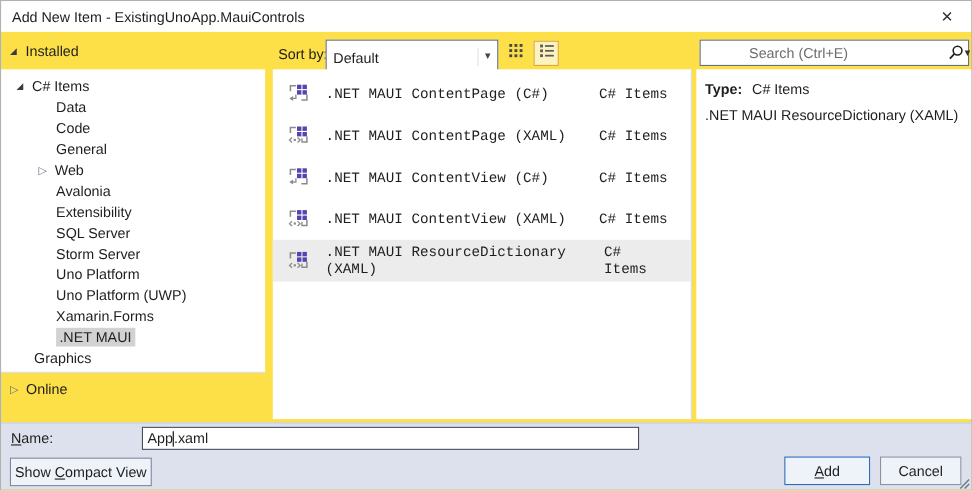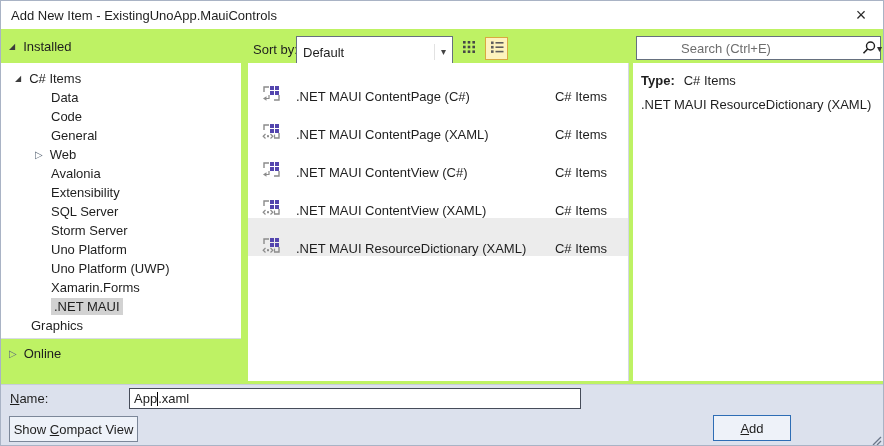--- a/index.html
+++ b/index.html
@@ -1,19 +1,19 @@
 <!DOCTYPE html>
 <html><head>
 <meta charset="utf-8">
 <style>
   * { box-sizing: border-box; }
   body { margin: 0; background: #ffffff; font-family: "Liberation Sans", sans-serif; }
   .window {
     position: relative; width: 884px; height: 446px;
-    background: #bef264; border: 1px solid #a9b3c5; overflow: hidden;
+    background: #fde047; border: 1px solid #a9b3c5; overflow: hidden;
     font-family: "Liberation Sans", sans-serif; color: #1e1e1e;
   }
   
   .titlebar { position: absolute; left: 0; top: 0; width: 100%; height: 28px; background: #ffffff; }
   .title { position: absolute; left: 10px; top: 7px; font-size: 13px; white-space: nowrap; }
   .close-btn { position: absolute; right: 10px; top: 2px; width: 24px; height: 24px;
     font-size: 18px; line-height: 24px; text-align: center; color: #2b2b2b; cursor: default; }
   
   .installed-hdr { position: absolute; left: 8px; top: 38px; display: flex; align-items: center; font-size: 13px; }
   .tri-exp { font-size: 8px; color: #3c3c3c; margin-right: 8px; }
@@ -42,21 +42,21 @@
   .t-item { height: 19px; display: flex; align-items: center; font-size: 13px; white-space: nowrap; }
   .t-item.lvl1 { padding-left: 14px; }
   .t-item.lvl2 { padding-left: 50px; }
   .t-item.lvl2arrow { padding-left: 34px; }
   .t-item.lvl1b { padding-left: 30px; align-items: center; }
   .t-sel { background: #d2d2d2; padding: 1px 3px; }
   .online-row { position: absolute; left: 8px; top: 345px; display: flex; align-items: center; font-size: 13px; }
   
   .list-panel { position: absolute; left: 247px; top: 62px; width: 381px; height: 318px;
     background: #ffffff; border-right: 1px solid #d3d8e4; padding-top: 3px; }
-  .l-row { height: 38px; display: flex; align-items: flex-end; }
+  .l-row { height: 38px; display: flex; align-items: center; font-family: Liberation Mono, monospace; }
   .l-row.selected { background: #ececec; }
   .l-icon { margin-left: 13px; width: 20px; height: 20px; flex: 0 0 20px; }
   .l-name { margin-left: 15px; font-size: 13px; }
   .l-type { margin-left: auto; margin-right: 21px; font-size: 13px; }
   
   .details-panel { position: absolute; left: 632px; top: 62px; width: 252px; height: 318px;
     background: #ffffff; padding: 10px 8px 0 8px; font-size: 13px; }
   .d-type-label { font-weight: bold; margin-right: 9px; }
   .d-desc { margin-top: 9px; }
   
@@ -304,20 +304,23 @@
       <span>App</span>
       <span class="caret"></span>
       <span>.xaml</span>
     </div>
     <div class="btn compact-btn">
       <span><span>Show </span><span class="u">C</span><span>ompact View</span></span>
     </div>
     <div class="btn add-btn">
       <span><span class="u">A</span><span>dd</span></span>
     </div>
+    <div class="btn cancel-btn">
+      <span>Cancel</span>
+    </div>
   </div>
 
   <span class="resize-grip">
     <svg width="12" height="12" viewBox="0 0 12 12">
       <line x1="11" y1="3" x2="3" y2="11" stroke="#6b7689" stroke-width="1.3"></line>
       <line x1="11" y1="7" x2="7" y2="11" stroke="#6b7689" stroke-width="1.3"></line>
     </svg>
   </span>
 
 </div>

